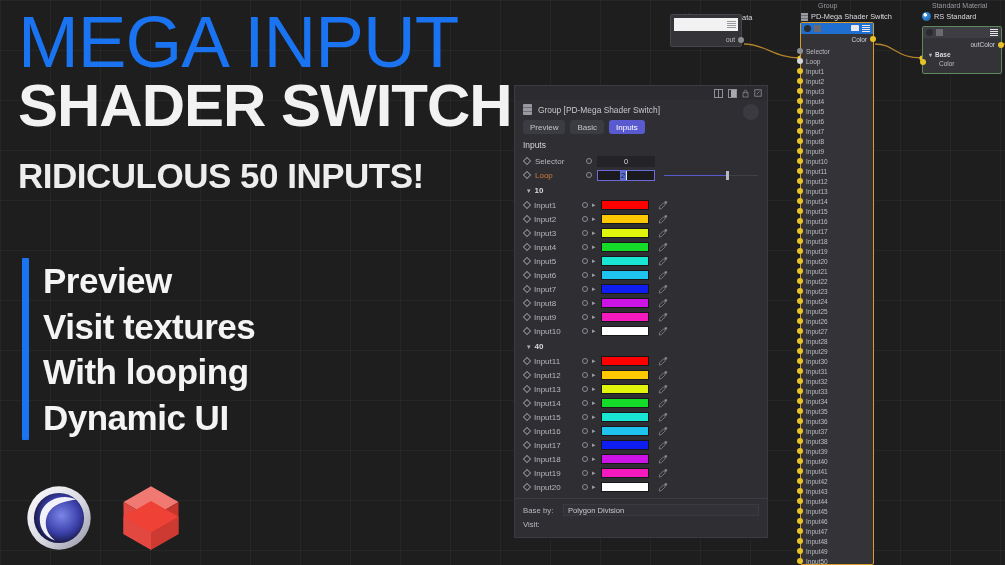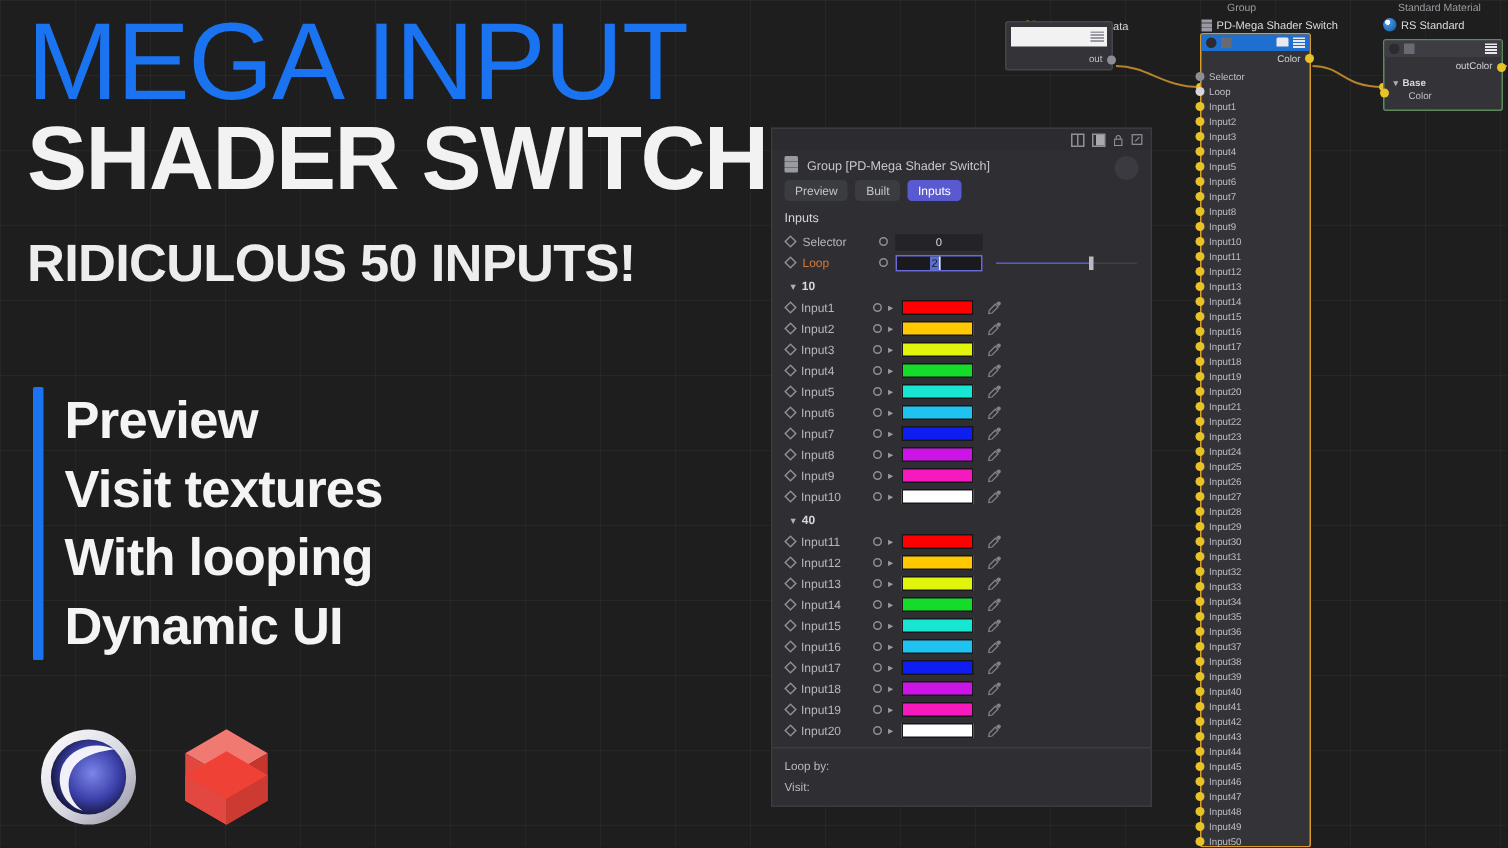--- a/index.html
+++ b/index.html
@@ -257,21 +257,21 @@
     </div>
 
     <div class="dlg-header">
       <div class="grp-icon"></div>
       <div class="dlg-title">Group [PD-Mega Shader Switch]</div>
       <div class="dlg-orb"></div>
     </div>
 
     <div class="dlg-tabs">
       <div class="tab">Preview</div>
-      <div class="tab">Built</div>
+      <div class="tab">Basic</div>
       <div class="tab active">Inputs</div>
     </div>
 
     <div class="dlg-sectiontitle">Inputs</div>
 
     <div class="dlg-body">
 
       <div class="prow">
         <div class="dia"></div>
         <div class="prow-label">Selector</div>
@@ -523,21 +523,22 @@
             <svg class="eyedrop" viewBox="0 0 12 12">
               <path d="M8.6 1.4 a1.6 1.6 0 0 1 2.2 2.2 L9.4 5 L7.2 2.8 Z" fill="#b0b0b7"></path>
               <path d="M6.6 3.4 L8.8 5.6 L4 10.4 L1.4 10.8 L1.8 8.2 Z" fill="none" stroke="#b0b0b7" stroke-width="1"></path>
             </svg>
           </div>
         </div>
     </div>
 
     <div class="dlg-footer">
       <div class="frow">
-        <div class="flabel">Loop by:</div>
+        <div class="flabel">Base by:</div>
+        <div class="fvalue">Polygon Division</div>
       </div>
       <div class="frow">
         <div class="flabel">Visit:</div>
       </div>
     </div>
   </div>
 
   <div class="node-area">
 
     <svg class="wire" style="left:0;top:0;width:345px;height:565px">

